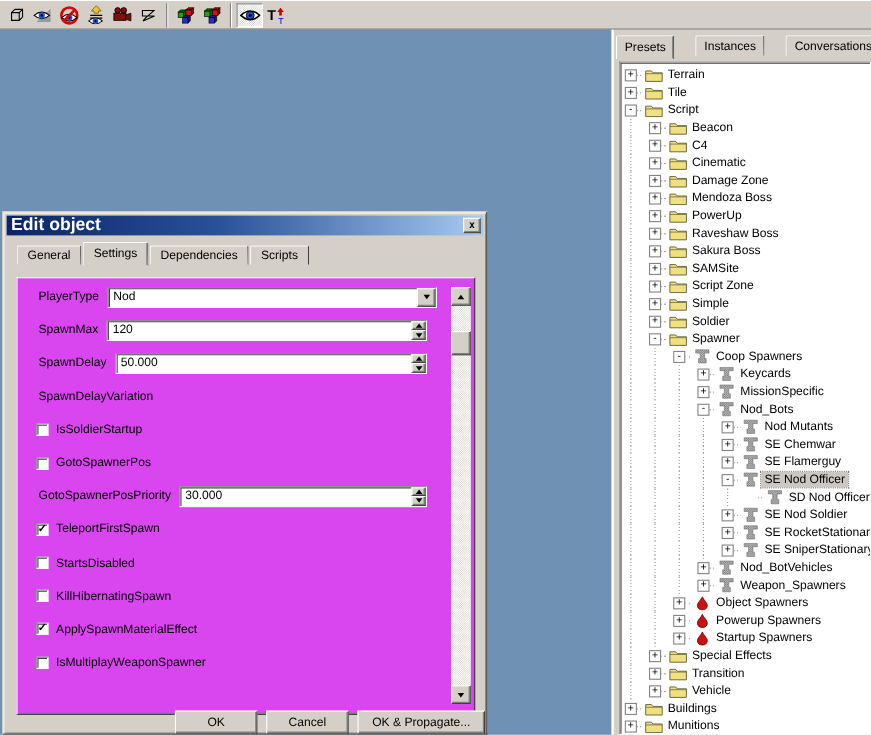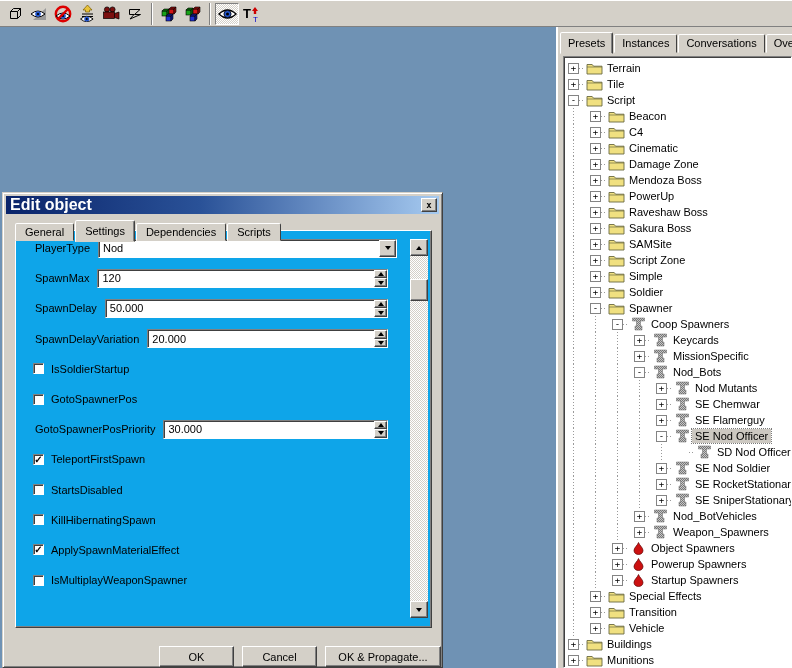--- a/index.html
+++ b/index.html
@@ -31,21 +31,21 @@
              background-size:2px 2px; background-position:0 0,1px 1px; }
   .tsep { width:2px; height:22px; border-left:1px solid #808080; border-right:1px solid #fff; margin:0 4px; }
 
   
   .viewport { position:absolute; left:0; top:27px; width:556px; height:641px; }
 
   
   .panel { position:absolute; left:556px; top:27px; width:236px; height:641px;
            background:#d4d0c8; border-left:2px solid #fff; }
   .panel-tabs { position:absolute; left:2px; top:5px; right:0; height:22px;
-                display:flex; align-items:center; }
+                display:flex; align-items:flex-start;gap:18px; }
   .ptab { height:19px; padding:0 7px; display:flex; align-items:center;
           border:1px solid; border-color:#fff #404040 transparent #fff;
           border-top-left-radius:2px; border-top-right-radius:2px;
           background:#d4d0c8; margin-right:1px; position:relative; }
   .ptab.active { height:22px; z-index:2; box-shadow: inset -1px 0 0 #808080; }
   .tree-wrap { position:absolute; left:5px; top:29px; right:0; bottom:0;
                border:1px solid; border-color:#808080 #ffffff #ffffff #808080;
                box-shadow: inset 1px 1px 0 #404040; background:#fff; overflow:hidden;
                padding-top:3px; }
   .trow { height:16px; display:flex; align-items:center; padding-left:4px; white-space:nowrap; }
@@ -71,23 +71,23 @@
               display:flex; align-items:center; padding-left:4px; }
   .titletext { color:#fff; font-weight:bold; font-size:16px; }
   .closebtn { position:absolute; right:2px; top:2px; width:16px; height:14px;
               display:flex; align-items:center; justify-content:center;
               font-size:9px; font-weight:bold; font-family:"DejaVu Sans Mono",monospace; }
   .dtabs { position:absolute; left:12px; top:26px; height:22px; display:flex; align-items:flex-end; z-index:2; }
   .dtab { height:18px; padding:0 9px; display:flex; align-items:center;
           border:1px solid; border-color:#fff #404040 transparent #fff;
           border-top-left-radius:2px; border-top-right-radius:2px; background:#d4d0c8; margin-right:1px; }
   .dtab.active { height:22px; margin-bottom:-1px; box-shadow: inset -1px 0 0 #808080; }
-  .tabpage { position:absolute; left:12px; top:37px; width:417px; height:398px;
+  .tabpage { position:absolute; left:12px; top:59px; width:417px; height:398px;
              border:1px solid; border-color:#ffffff #404040 #404040 #ffffff;
-             box-shadow: inset -1px -1px 0 #808080; background:#0ea5e9; }
+             box-shadow: inset -1px -1px 0 #808080; background:#d946ef; }
   .rows { position:absolute; left:3px; top:2px; right:30px; bottom:3px;
           display:flex; flex-direction:column; }
   .drow { height:30.2px; display:flex; align-items:center; position:relative; }
   .dlabel { margin-left:16px; margin-right:8px; white-space:nowrap; }
   .dfield { flex:1; height:19px; background:#fff; position:relative;
             border:1px solid; border-color:#808080 #ffffff #ffffff #808080;
             box-shadow: inset 1px 1px 0 #404040;
             display:flex; align-items:center; padding-left:4px; }
   .drow.combo .dfield { margin-right:4px; }
   .drow.spin  .dfield { margin-right:13px; }
@@ -768,31 +768,20 @@
                   <span class="tri-up"></span>
                 </span>
                 <span class="sbn raised">
                   <span class="tri-down"></span>
                 </span>
               </span>
             </div>
           </div>
           <div class="drow spin">
             <span class="dlabel">SpawnDelayVariation</span>
-            <div class="dfield">
-              <span>20.000</span>
-              <span class="spin-btns">
-                <span class="sbn raised">
-                  <span class="tri-up"></span>
-                </span>
-                <span class="sbn raised">
-                  <span class="tri-down"></span>
-                </span>
-              </span>
-            </div>
           </div>
           <div class="drow checkbox">
             <span class="cbox"></span>
             <span>IsSoldierStartup</span>
           </div>
           <div class="drow checkbox">
             <span class="cbox"></span>
             <span>GotoSpawnerPos</span>
           </div>
           <div class="drow spin">

